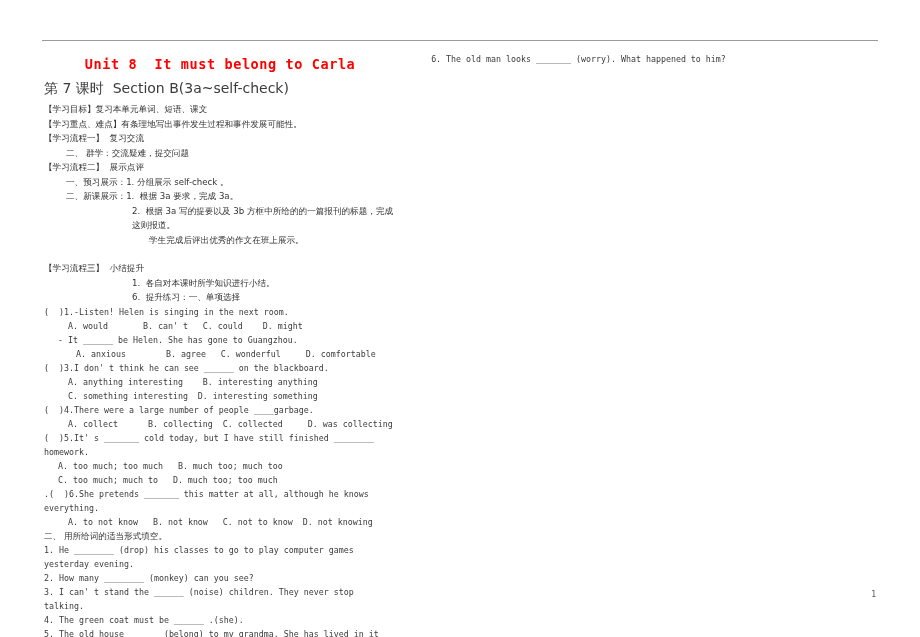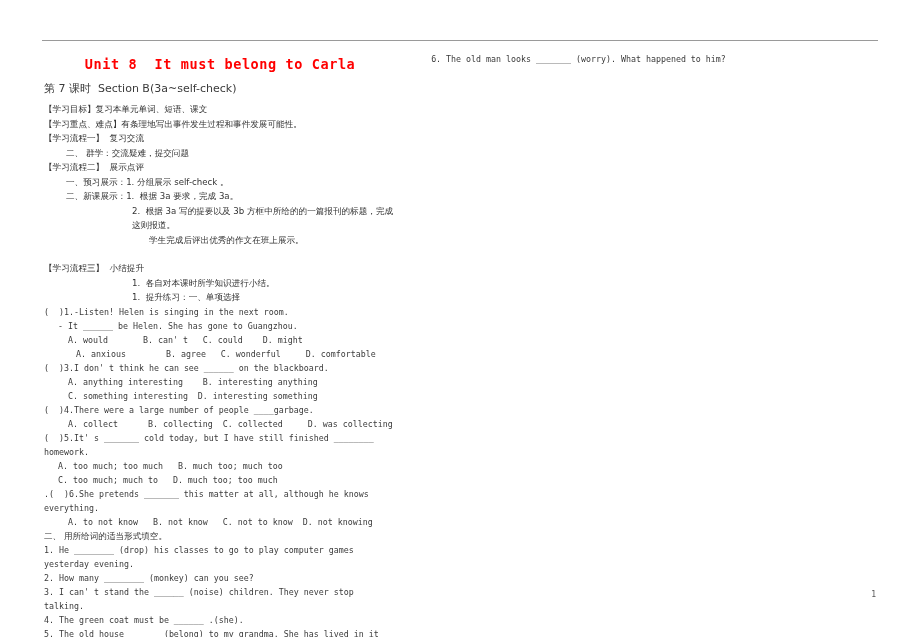--- a/index.html
+++ b/index.html
@@ -70,21 +70,21 @@
     font-size: 8.6px;
     line-height: 14.5px;
     white-space: pre-wrap;
     color: #333333;
     margin: 0;
   }
   .bold-cn {
     font-weight: normal;
   }
   .subhead {
-    font-size: 11px;
+    font-size: 14px;
     line-height: 15px;
     margin: 0 0 6px 0;
     white-space: pre;
     font-family: "DejaVu Sans", sans-serif;
     color: #3a3a3a;
   }
   .gap-lg { height: 14px; }
   .indent1 { padding-left: 22px; }
   .indent3 { padding-left: 88px; }
   .indent4 { padding-left: 105px; }
@@ -132,25 +132,25 @@
       <div class="line-cn bold-cn">【学习流程二】  展示点评</div>
       <div class="line-cn indent1">一、预习展示：1. 分组展示 self-check 。</div>
       <div class="line-cn indent1">二、新课展示：1.  根据 3a 要求，完成 3a。</div>
       <div class="line-cn indent3">2.  根据 3a 写的提要以及 3b 方框中所给的的一篇报刊的标题，完成这则报道。</div>
       <div class="line-cn indent4">学生完成后评出优秀的作文在班上展示。</div>
 
       <div class="gap-lg"></div>
 
       <div class="line-cn bold-cn">【学习流程三】  小结提升</div>
       <div class="line-cn indent3">1.  各自对本课时所学知识进行小结。</div>
-      <div class="line-cn indent3">1.  提升练习：一、单项选择</div>
+      <div class="line-cn indent3">6.  提升练习：一、单项选择</div>
 
       <div class="line"><span>(  )1.</span><span>-Listen! Helen is singing in the next room.</span></div>
+      <div class="line indent-opt">A. would       B. can' t   C. could    D. might</div>
       <div class="line indent-sub">- It ______ be Helen. She has gone to Guangzhou.</div>
-      <div class="line indent-opt">A. would       B. can' t   C. could    D. might</div>
 
       <div class="line indent-opt2">A. anxious        B. agree   C. wonderful     D. comfortable</div>
 
       <div class="line"><span>(  )3.</span><span>I don' t think he can see ______ on the blackboard.</span></div>
       <div class="line indent-opt">A. anything interesting    B. interesting anything</div>
       <div class="line indent-opt">C. something interesting  D. interesting something</div>
 
       <div class="line"><span>(  )4.</span><span>There were a large number of people ____garbage.</span></div>
       <div class="line indent-opt">A. collect      B. collecting  C. collected     D. was collecting</div>
 

